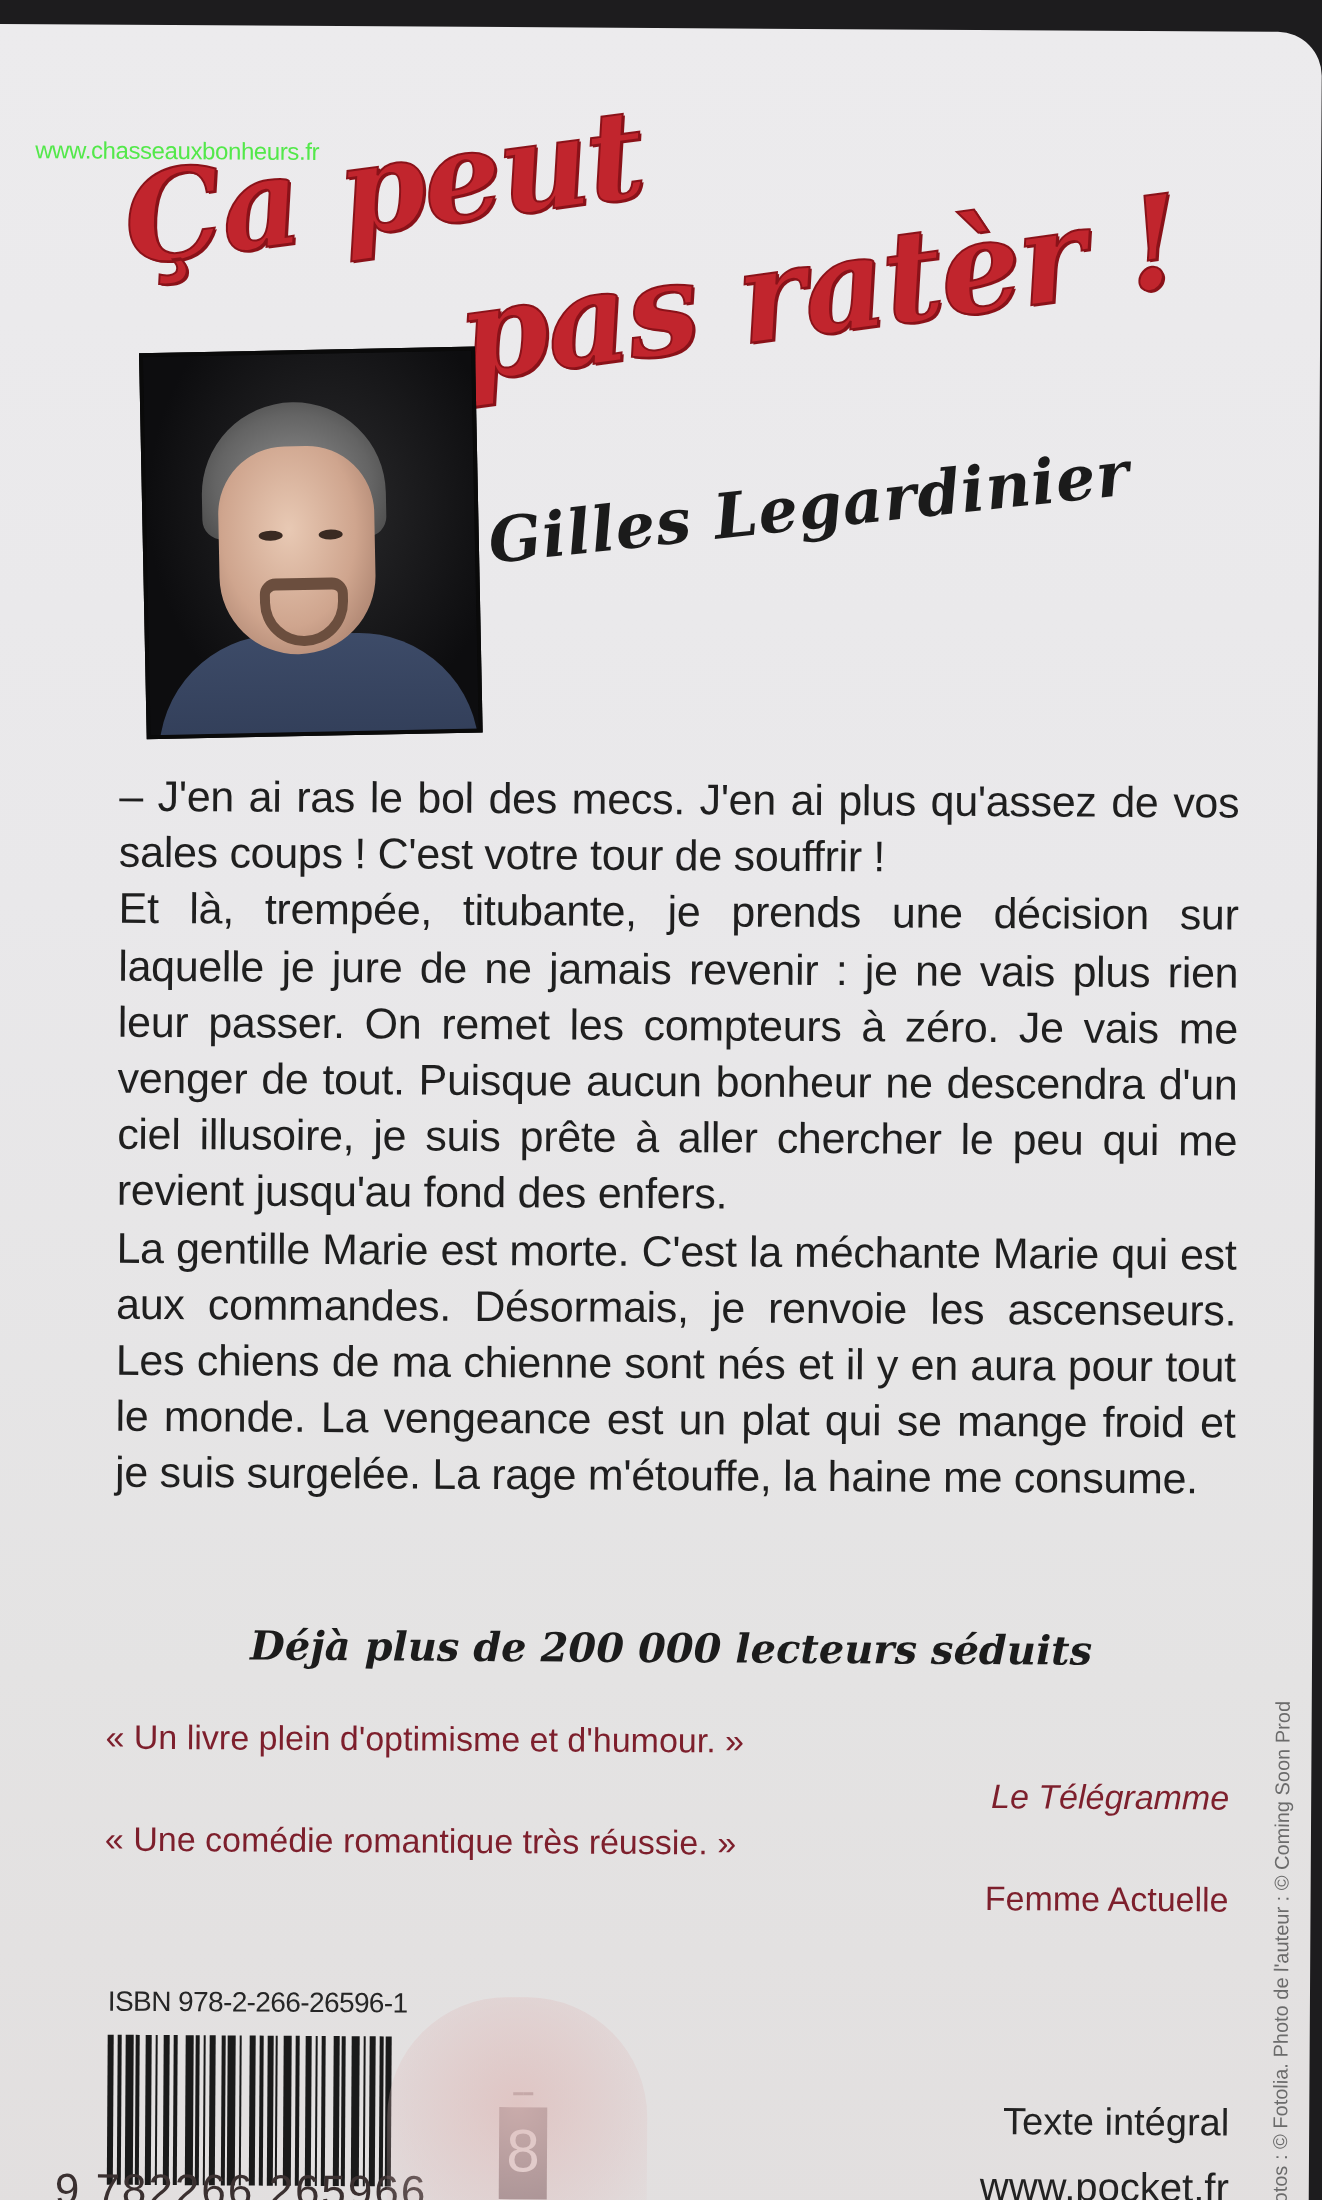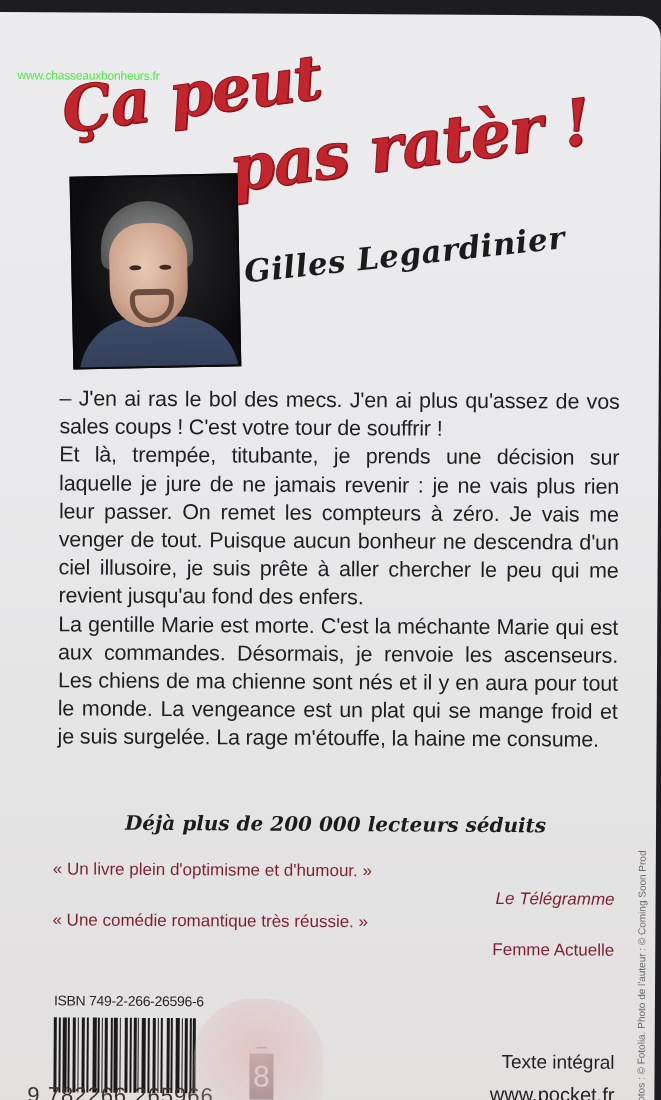--- a/index.html
+++ b/index.html
@@ -120,21 +120,21 @@
     <p>La gentille Marie est morte. C'est la méchante Marie qui est aux commandes. Désormais, je renvoie les ascenseurs. Les chiens de ma chienne sont nés et il y en aura pour tout le monde. La vengeance est un plat qui se mange froid et je suis surgelée. La rage m'étouffe, la haine me consume.</p>
   </div>
 
   <div class="readers">Déjà plus de 200 000 lecteurs séduits</div>
 
   <div class="quote q1">« Un livre plein d'optimisme et d'humour. »</div>
   <div class="quote s1">Le Télégramme</div>
   <div class="quote q2">« Une comédie romantique très réussie. »</div>
   <div class="quote s2">Femme Actuelle</div>
 
-  <div class="isbn">ISBN 749-2-266-26596-6</div>
+  <div class="isbn">ISBN 978-2-266-26596-1</div>
 
   <div class="barcode">
     <span style="width:3px;margin-right:2px"></span>
       <span style="width:2px;margin-right:2px"></span>
       <span style="width:4px;margin-right:1px"></span>
       <span style="width:2px;margin-right:3px"></span>
       <span style="width:3px;margin-right:2px"></span>
       <span style="width:1px;margin-right:3px"></span>
       <span style="width:3px;margin-right:2px"></span>
       <span style="width:2px;margin-right:4px"></span>

